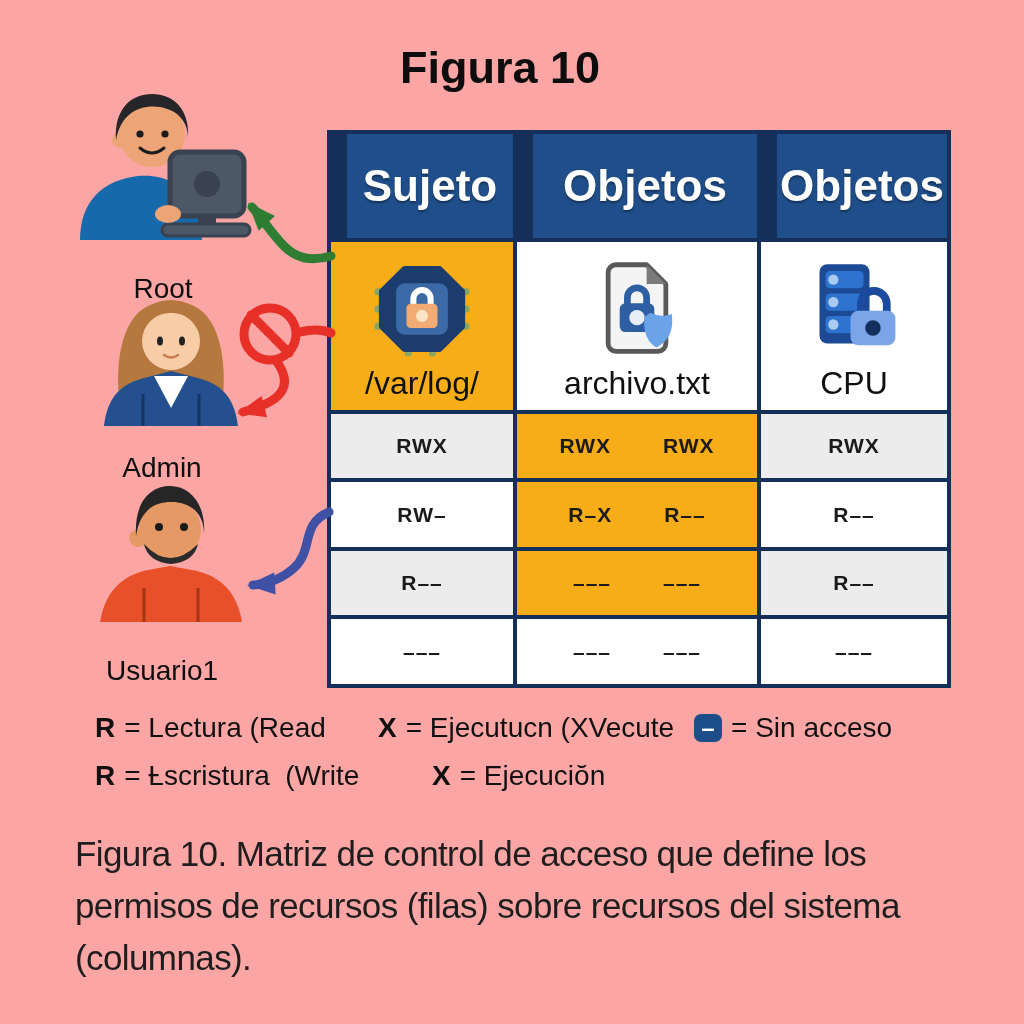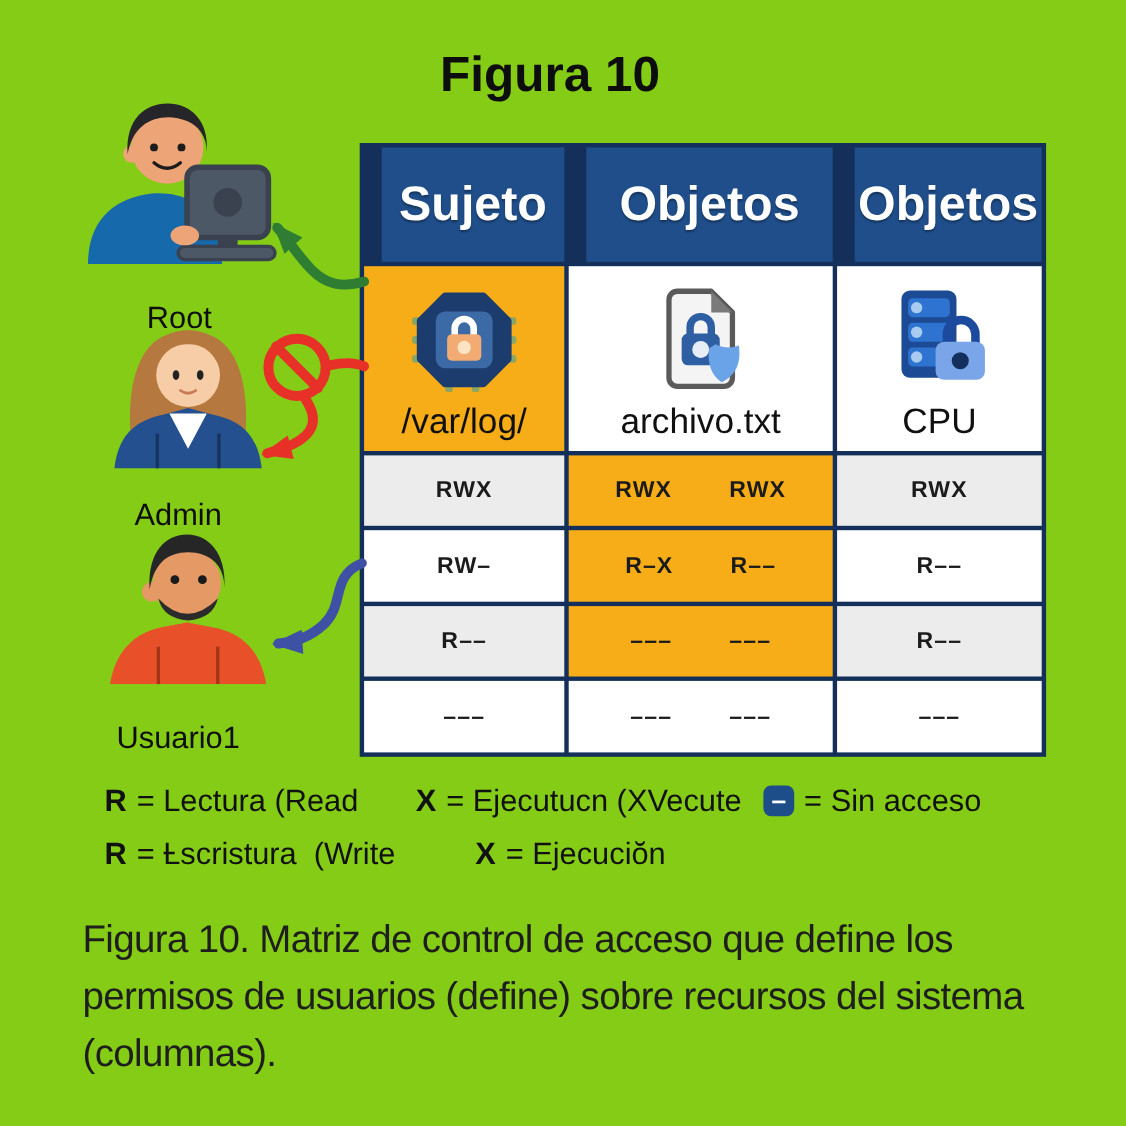--- a/index.html
+++ b/index.html
@@ -1,17 +1,17 @@
 <!DOCTYPE html>
 <html><head>
 <meta charset="utf-8">
 <style>
   html,body{margin:0;padding:0;}
   body{font-family:"Liberation Sans", sans-serif; background:#f7f5f2;}
-  #canvas{position:relative;width:1024px;height:1024px;background:#84cc16;overflow:hidden;}
+  #canvas{position:relative;width:1024px;height:1024px;background:#fca5a5;overflow:hidden;}
 
   .title{position:absolute;top:42px;left:500px;transform:translateX(-50%);
          font-size:45px;font-weight:bold;color:#0d0d0d;white-space:nowrap;}
 
   
   .tbl{position:absolute;left:327px;top:130px;z-index:2;
        display:grid;grid-template-columns:182px 240px 186px;
        grid-template-rows:104px 168px 64px 65px 64px 65px;
        gap:4px;padding:4px;background:#14305a;}
   .hcell{background:#1f4e8a;color:#fff;font-weight:bold;font-size:44px;
@@ -237,17 +237,17 @@
   </div>
   <div class="legend-item" style="left:95px;top:760px">
     <b>R</b><span>= Ƚscristura  (Write</span>
   </div>
   <div class="legend-item" style="left:432px;top:760px">
     <b>X</b><span>= Ejecuciŏn</span>
   </div>
 
   <div class="caption">
     <div>Figura 10. Matriz de control de acceso que define los</div>
-    <div>permisos de usuarios (define) sobre recursos del sistema</div>
+    <div>permisos de recursos (filas) sobre recursos del sistema</div>
     <div>(columnas).</div>
   </div>
 
 </div>
 
 </body></html>

